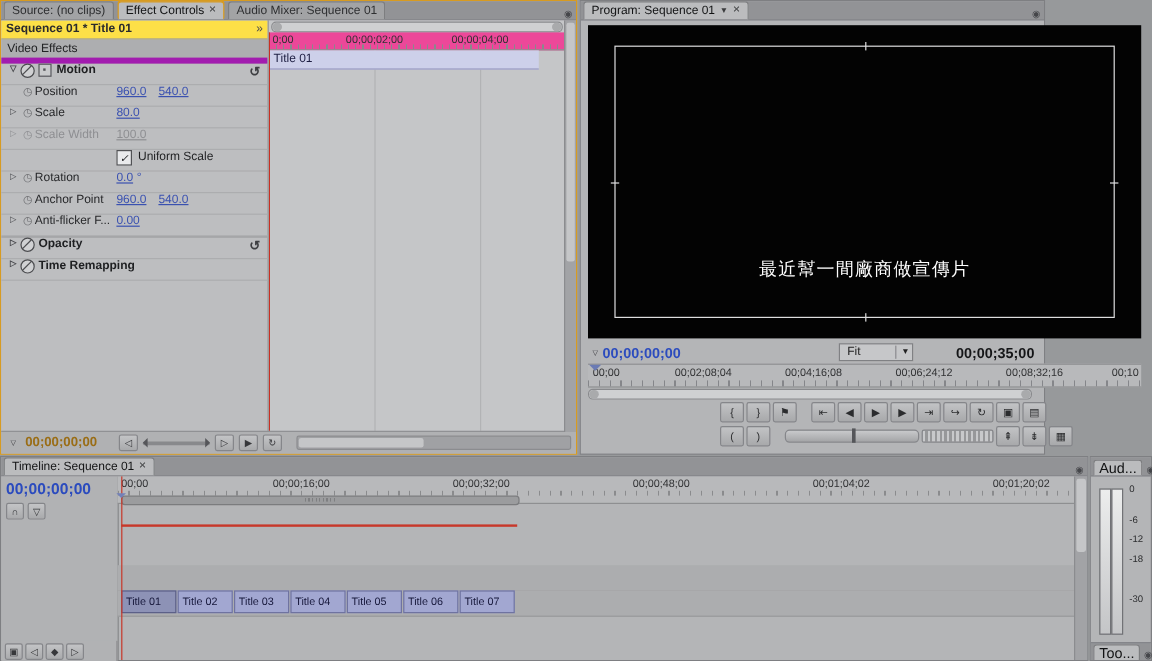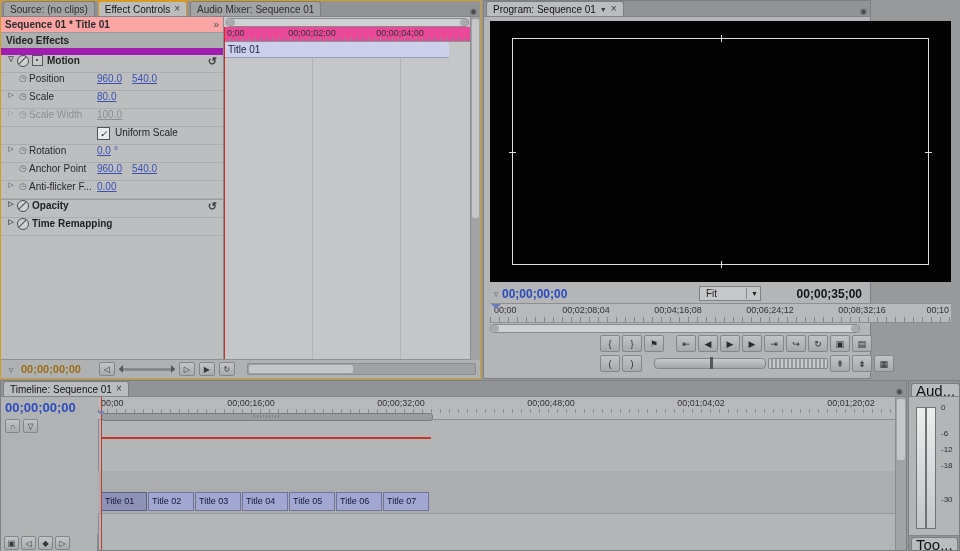--- a/index.html
+++ b/index.html
@@ -13,25 +13,25 @@
   .tab{height:14px;line-height:13px;padding:0 6px;background:#a2a3a5;border:1px solid #7d7e80;border-bottom:none;
        margin-right:3px;border-radius:3px 3px 0 0;white-space:nowrap;display:flex;align-items:center;gap:4px;color:#2e2f31;}
   .tab.active{background:#bbbcbe;color:#121314;}
   .tab.focus{border-color:#d79b21;box-shadow:0 -1px 0 #d79b21;}
   .closex{font-size:10px;color:#3a3b3d;line-height:10px;}
   .tabarrow{font-size:7px;color:#3a3b3d;}
   .panelmenu{margin-left:auto;margin-right:3px;font-size:8px;color:#45464a;}
   .pc{position:absolute;left:0;top:16px;right:0;bottom:0;}
   
   #ec-list{position:absolute;left:0;top:0;width:222px;bottom:18px;background:#bdbec0;overflow:hidden;border-right:1px solid #8b8c8e;}
-  .ec-header{height:15px;background:#fca5a5;border-bottom:1px solid #999a9c;display:flex;align-items:center;
+  .ec-header{height:15px;background:#fde047;border-bottom:1px solid #999a9c;display:flex;align-items:center;
              padding:0 4px;font-weight:bold;color:#2a2b2d;}
   .ec-header .chev{margin-left:auto;color:#4a4b4d;font-weight:normal;}
-  .ec-section{height:15px;background:#adaeb0;border-bottom:7px solid #a21caf;display:flex;align-items:center;
-              padding:0 5px;font-weight:bold;color:#222325;}
+  .ec-section{height:15px;background:#adaeb0;border-bottom:5px solid #a21caf;display:flex;align-items:center;
+              padding:0 5px;font-weight:normal;color:#222325;}
   .row{display:flex;height:17px;border-bottom:1px solid #acadaf;padding-left:4px;position:relative;}
   .row.hdr{font-weight:bold;}
   .tw{display:inline-block;width:12px;text-align:center;font-size:7px;color:#45464a;flex:none;}
   .sw{display:inline-block;width:12px;text-align:center;font-size:9px;color:#6d6e71;flex:none;}
   .plabel{display:inline-block;width:68px;flex:none;color:#27282a;}
   .dim, .dim *{color:#8e8f92 !important;}
   .val{color:#3a51b0;text-decoration:underline;margin-right:10px;cursor:pointer;}
   .unit{color:#3a51b0;margin-left:-7px;}
   .fxb{width:10px;height:10px;border:1px solid #4c4d50;border-radius:50%;background:#d0d1d3;position:relative;flex:none;margin-right:3px;}
   .fxb::after{content:"";position:absolute;left:-1px;top:4px;width:11px;height:1px;background:#4c4d50;transform:rotate(-45deg);}
@@ -122,21 +122,21 @@
   .subrow{position:absolute;left:0;right:10px;height:18px;}
   .sicon{width:13px;height:12px;display:flex;align-items:center;justify-content:center;font-size:8px;color:#37383b;
          background:linear-gradient(#c3c4c6,#a9aaac);border:1px solid #85868a;border-radius:2px;}
   .vscroll2{position:absolute;right:0;top:0;width:10px;bottom:0;background:#a2a3a6;border-left:1px solid #8b8c8f;}
   .vscroll2 .thumb{position:absolute;left:1px;right:1px;top:2px;height:40%;background:#c5c6c8;border-radius:2px;}
   
   .meterbar{position:absolute;top:10px;width:8px;height:120px;background:linear-gradient(#eceded,#c4c5c7);border:1px solid #717276;}
   .db{position:absolute;left:32px;font-size:8px;color:#2c2d2f;}
   .tools-strip{position:absolute;left:0;right:0;bottom:0;height:14px;background:#929396;border-top:1px solid #84858a;
                display:flex;align-items:flex-end;padding-left:2px;}
-  .tab.sm{height:12px;line-height:11px;font-size:15px;padding:0 4px;}
+  .tab.sm{height:12px;line-height:11px;font-size:12px;padding:0 4px;}
   b{font-weight:bold;}
 </style>
 </head>
 <body>
 
 <div id="app">
 
   <section class="panel focus" style="left:0;top:0;width:481px;height:379px;">
     <div class="tabbar">
       <div class="tab">
@@ -279,20 +279,21 @@
       </div>
       <span class="panelmenu">◉</span>
     </div>
     <div class="pc">
       <div class="video" style="left:6px;top:4px;width:461px;height:261px;">
         <div class="safe"></div>
         <div class="stick" style="left:50%;top:14px;width:1px;height:7px;"></div>
         <div class="stick" style="left:50%;bottom:14px;width:1px;height:7px;"></div>
         <div class="stick" style="left:19px;top:50%;width:7px;height:1px;"></div>
         <div class="stick" style="right:19px;top:50%;width:7px;height:1px;"></div>
+        <div class="caption">最近幫一間廠商做宣傳片</div>
       </div>
 
       <div class="prog-ctrl" style="top:269px;">
         <span class="tw" style="font-size:6px;">▽</span>
         <span class="tc blue">00;00;00;00</span>
         <div class="fitbox">
           <span>Fit</span>
           <i class="arr">▼</i>
         </div>
         <span class="tc dark">00;00;35;00</span>

